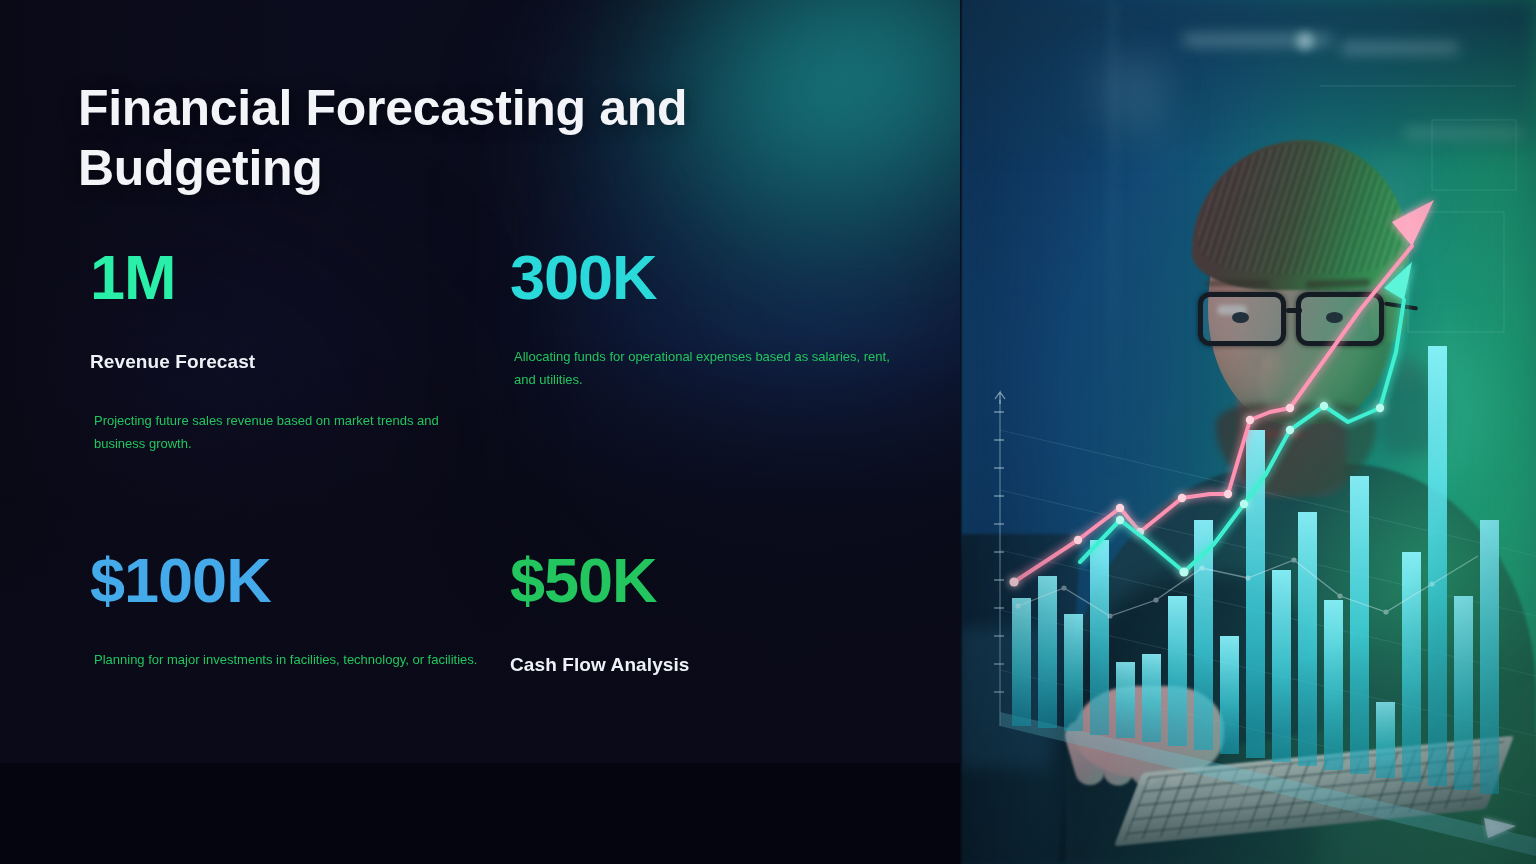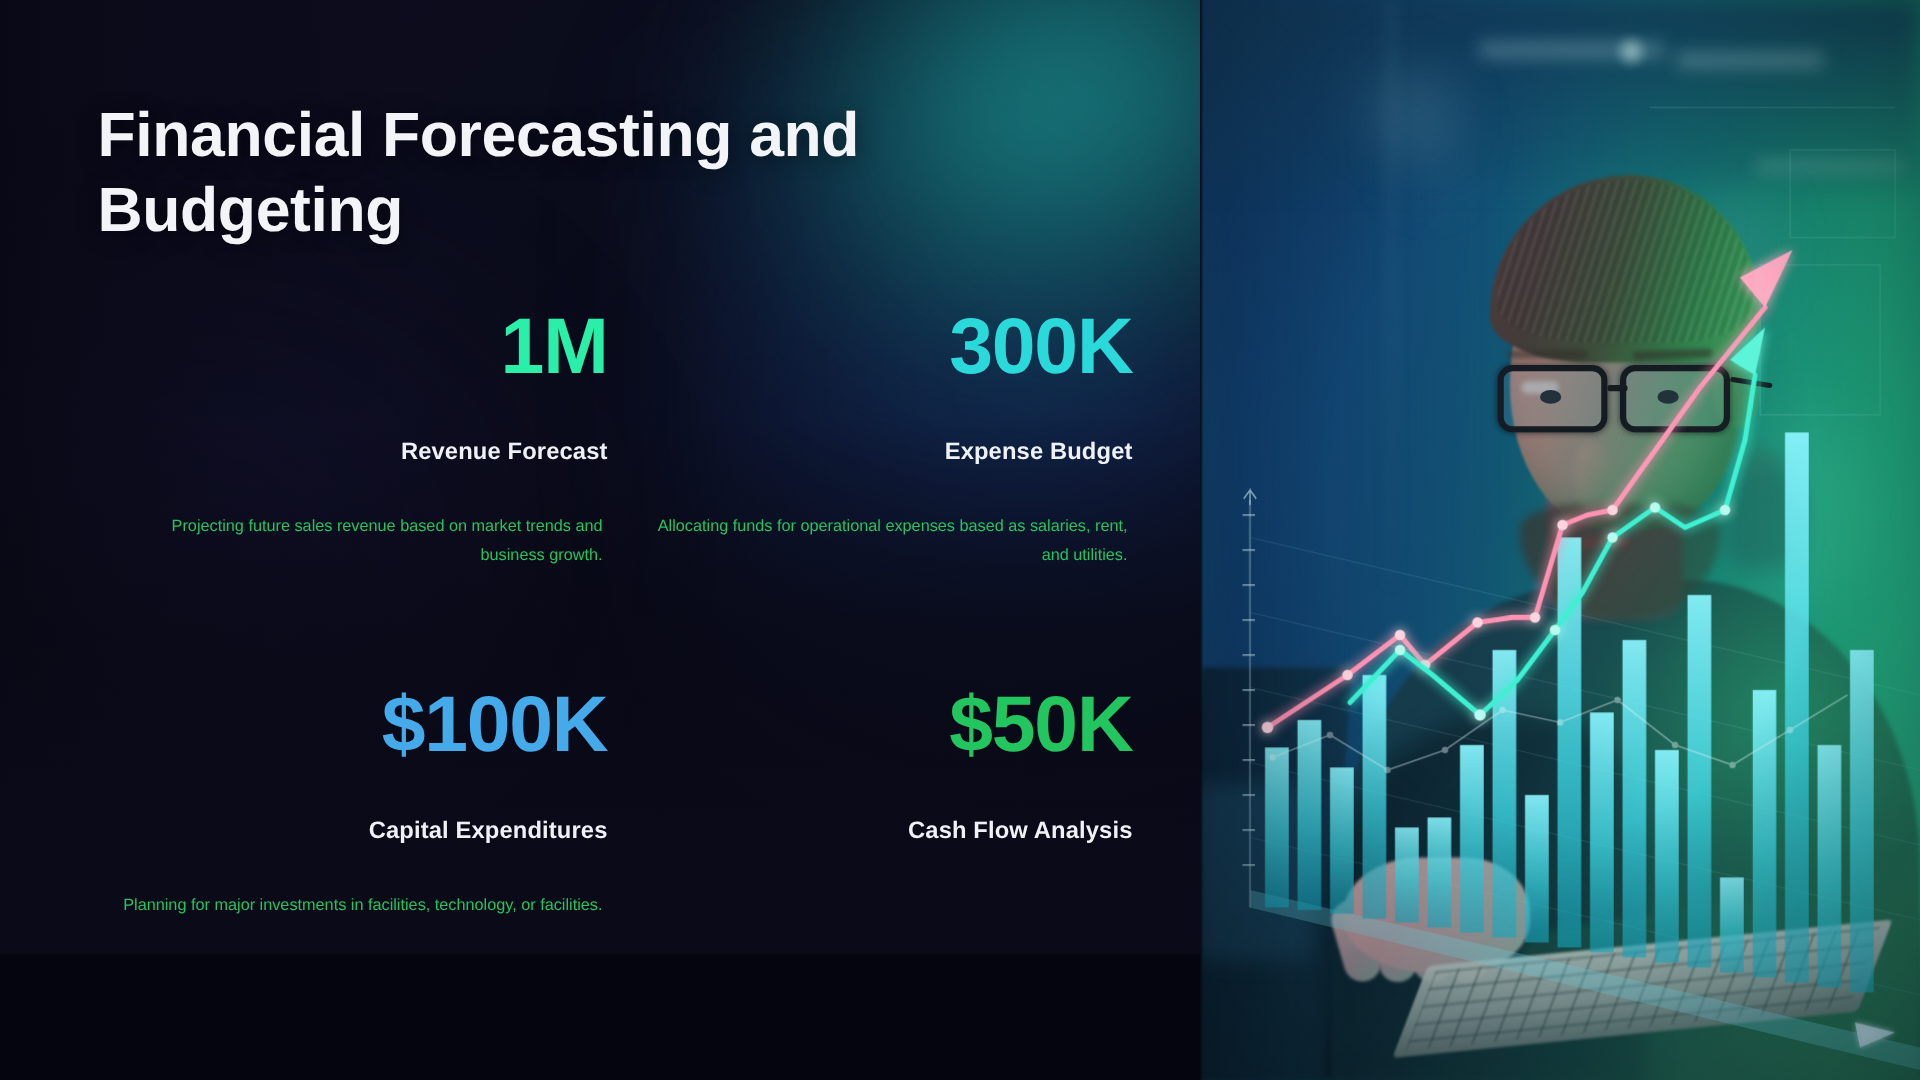--- a/index.html
+++ b/index.html
@@ -101,21 +101,21 @@
   }
 
   .stats-grid {
     margin-top:48px;
     display:grid;
     grid-template-columns:420px 420px;
     column-gap:0px;
     row-gap:94px;
   }
   .stat-card {
-    text-align:right;
+    text-align:left;
     padding:0 12px;
   }
   .stat-value {
     font-size:63px;
     font-weight:bold;
     line-height:1.0;
     letter-spacing:-1px;
   }
   .stat-label {
     margin-top:42px;
@@ -452,27 +452,25 @@
       <div class="stats-grid">
 
         <div class="stat-card">
           <div class="stat-value" style="color:#2aefa8;">1M</div>
           <div class="stat-label">Revenue Forecast</div>
           <div class="stat-desc">Projecting future sales revenue based on market trends and business growth.</div>
         </div>
 
         <div class="stat-card">
           <div class="stat-value" style="color:#2ad9d9;">300K</div>
-          <div class="stat-label">Expense Budget</div>
           <div class="stat-desc">Allocating funds for operational expenses based as salaries, rent, and utilities.</div>
         </div>
 
         <div class="stat-card">
           <div class="stat-value" style="color:#45aaea;">$100K</div>
-          <div class="stat-label">Capital Expenditures</div>
           <div class="stat-desc">Planning for major investments in facilities, technology, or facilities.</div>
         </div>
 
         <div class="stat-card">
           <div class="stat-value" style="color:#22c55e;">$50K</div>
           <div class="stat-label">Cash Flow Analysis</div>
         </div>
 
       </div>
     </div>

